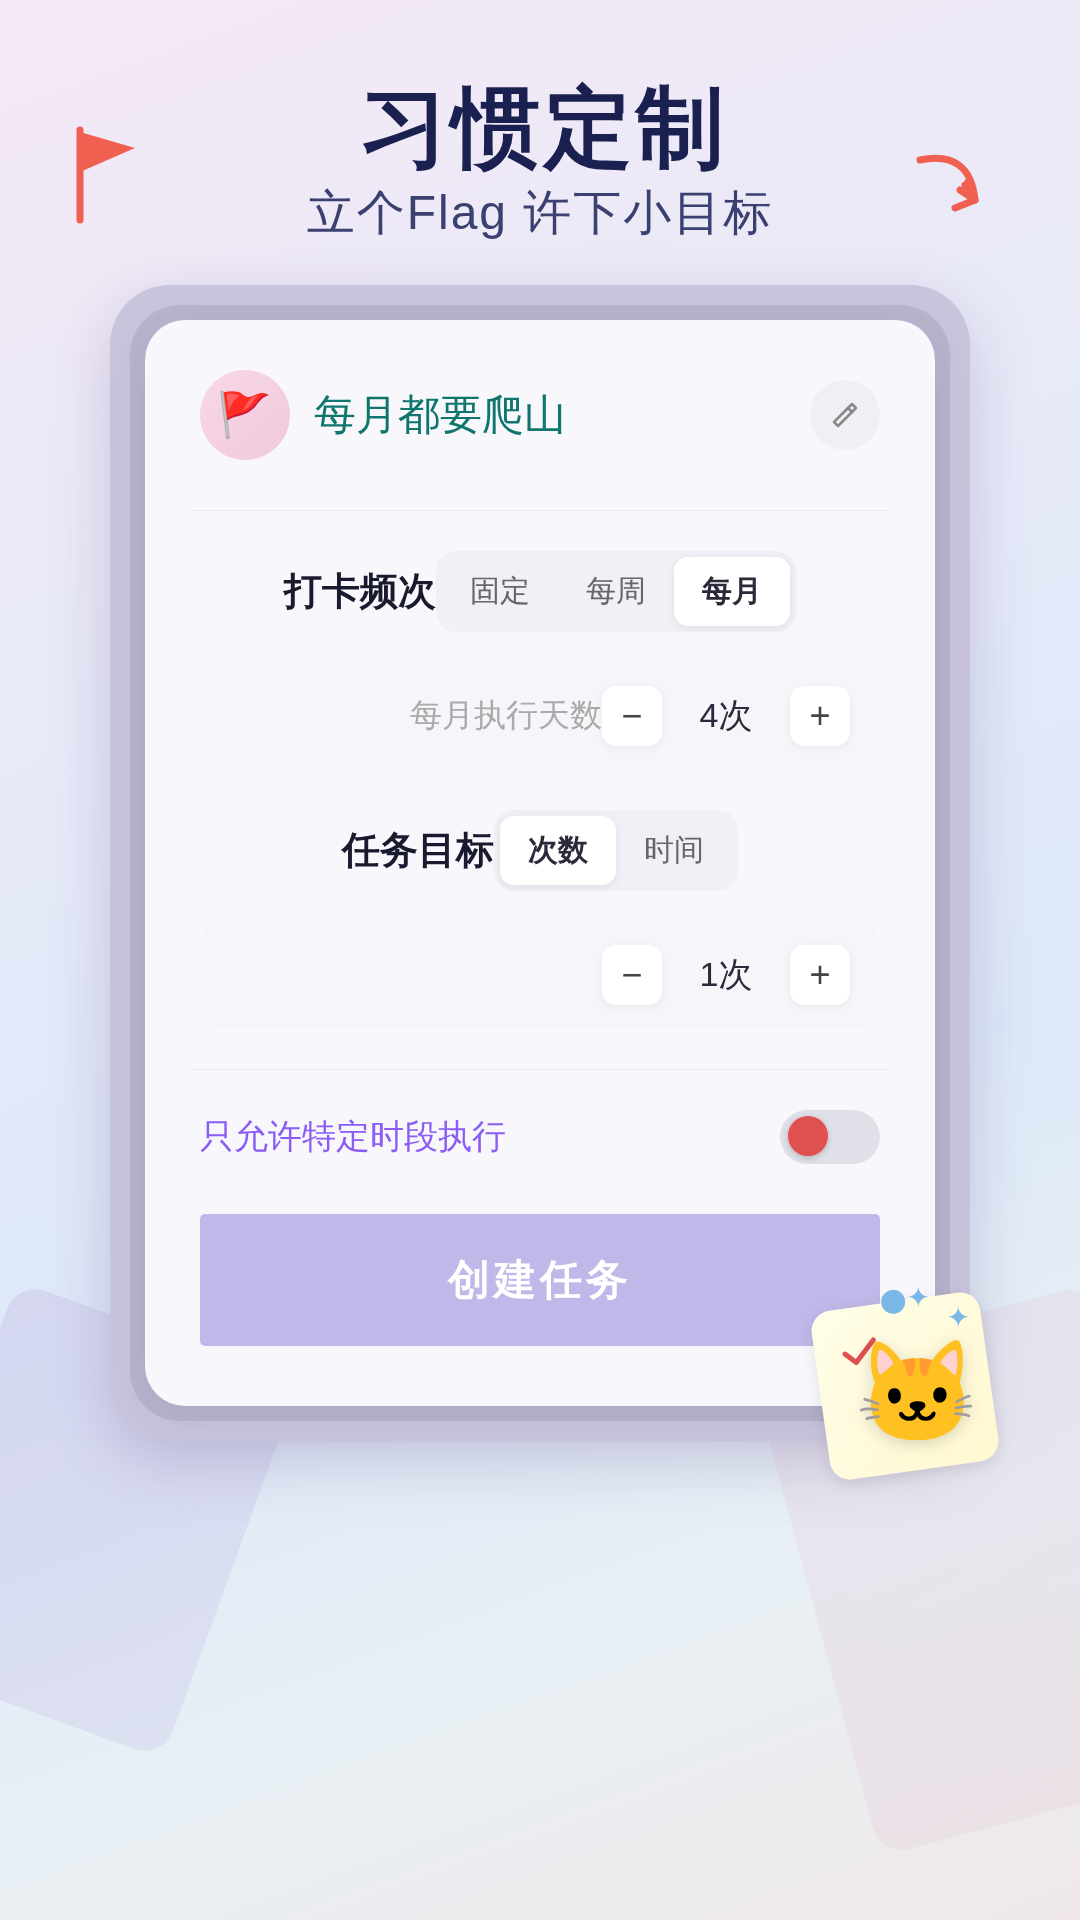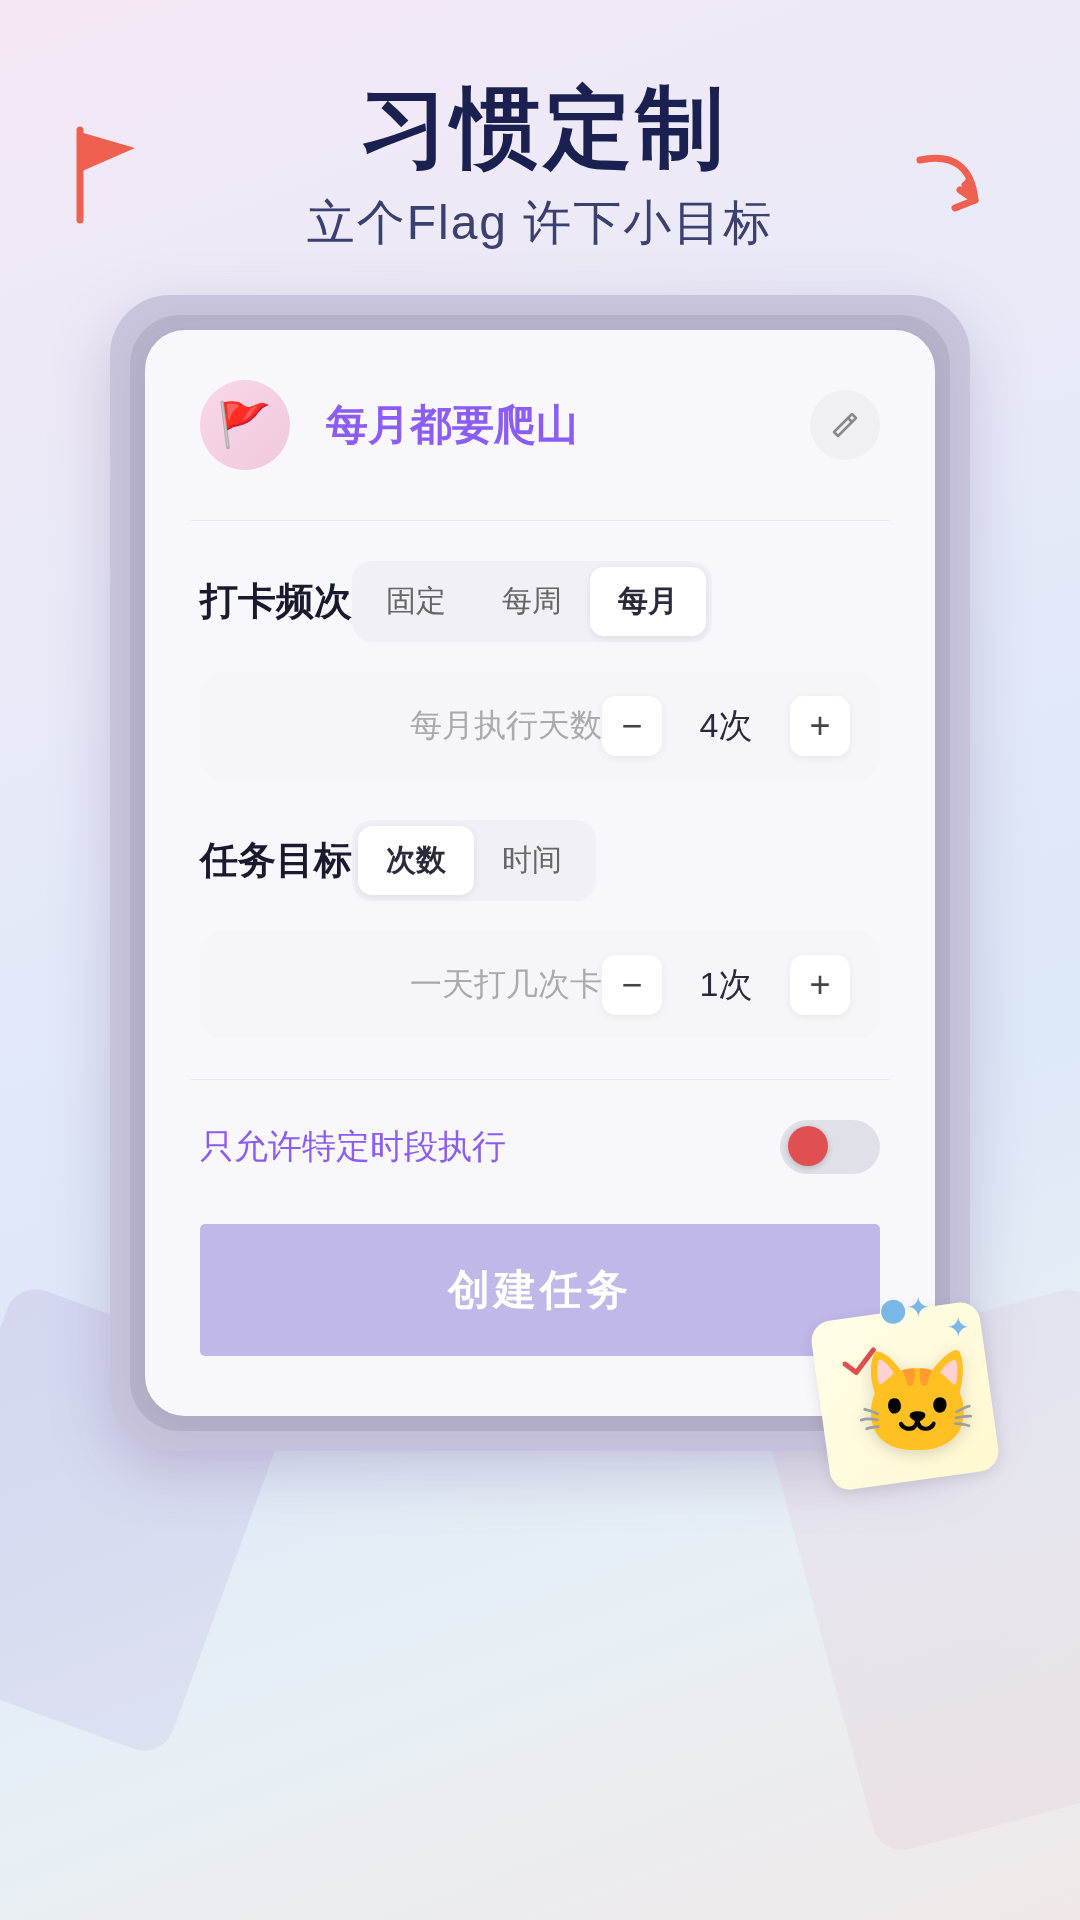--- a/index.html
+++ b/index.html
@@ -50,21 +50,21 @@
       font-weight: 900;
       color: #1a2050;
       letter-spacing: 4px;
       line-height: 1.1;
       margin-left: 8px;
     }
 
     .subtitle {
       font-size: 48px;
       color: #3a4070;
-      margin-top: 14px;
+      margin-top: 4px;
       font-weight: 400;
       letter-spacing: 2px;
     }
 
     
     .deco-flag {
       position: absolute;
       top: 120px;
       left: 60px;
       font-size: 72px;
@@ -124,24 +124,24 @@
       background: linear-gradient(135deg, #f8d8e8, #f0c8dc);
       border-radius: 50%;
       display: flex;
       align-items: center;
       justify-content: center;
       font-size: 44px;
     }
 
     .habit-title {
       font-size: 42px;
-      font-weight: 700;
-      color: #8b5cf6;
+      font-weight: 400;
+      color: #0f766e;
       flex: 1;
-      margin-left: 36px;
+      margin-left: 24px;
     }
 
     .edit-btn {
       width: 70px;
       height: 70px;
       background: #f0f0f4;
       border-radius: 50%;
       display: flex;
       align-items: center;
       justify-content: center;
@@ -152,21 +152,21 @@
     .divider {
       height: 1px;
       background: #e8e8f0;
       margin: 0 -10px 40px -10px;
     }
 
     
     .section-row {
       display: flex;
       align-items: center;
-      justify-content: flex-start;
+      justify-content: center;
       margin-bottom: 30px;
     }
 
     .section-label {
       font-size: 38px;
       font-weight: 700;
       color: #1a1a2e;
     }
 
     
@@ -400,21 +400,20 @@
       <div class="section-row">
         <span class="section-label">任务目标</span>
         <div class="btn-group">
           <button class="btn-group-item active">次数</button>
           <button class="btn-group-item">时间</button>
         </div>
       </div>
 
       
       <div class="input-row">
-        <span class="input-label">一天打几次卡</span>
         <div class="stepper">
           <button class="stepper-btn">−</button>
           <span class="stepper-value">
             <span>1</span><span>次</span>
           </span>
           <button class="stepper-btn">+</button>
         </div>
       </div>
 
       <div class="divider"></div>

